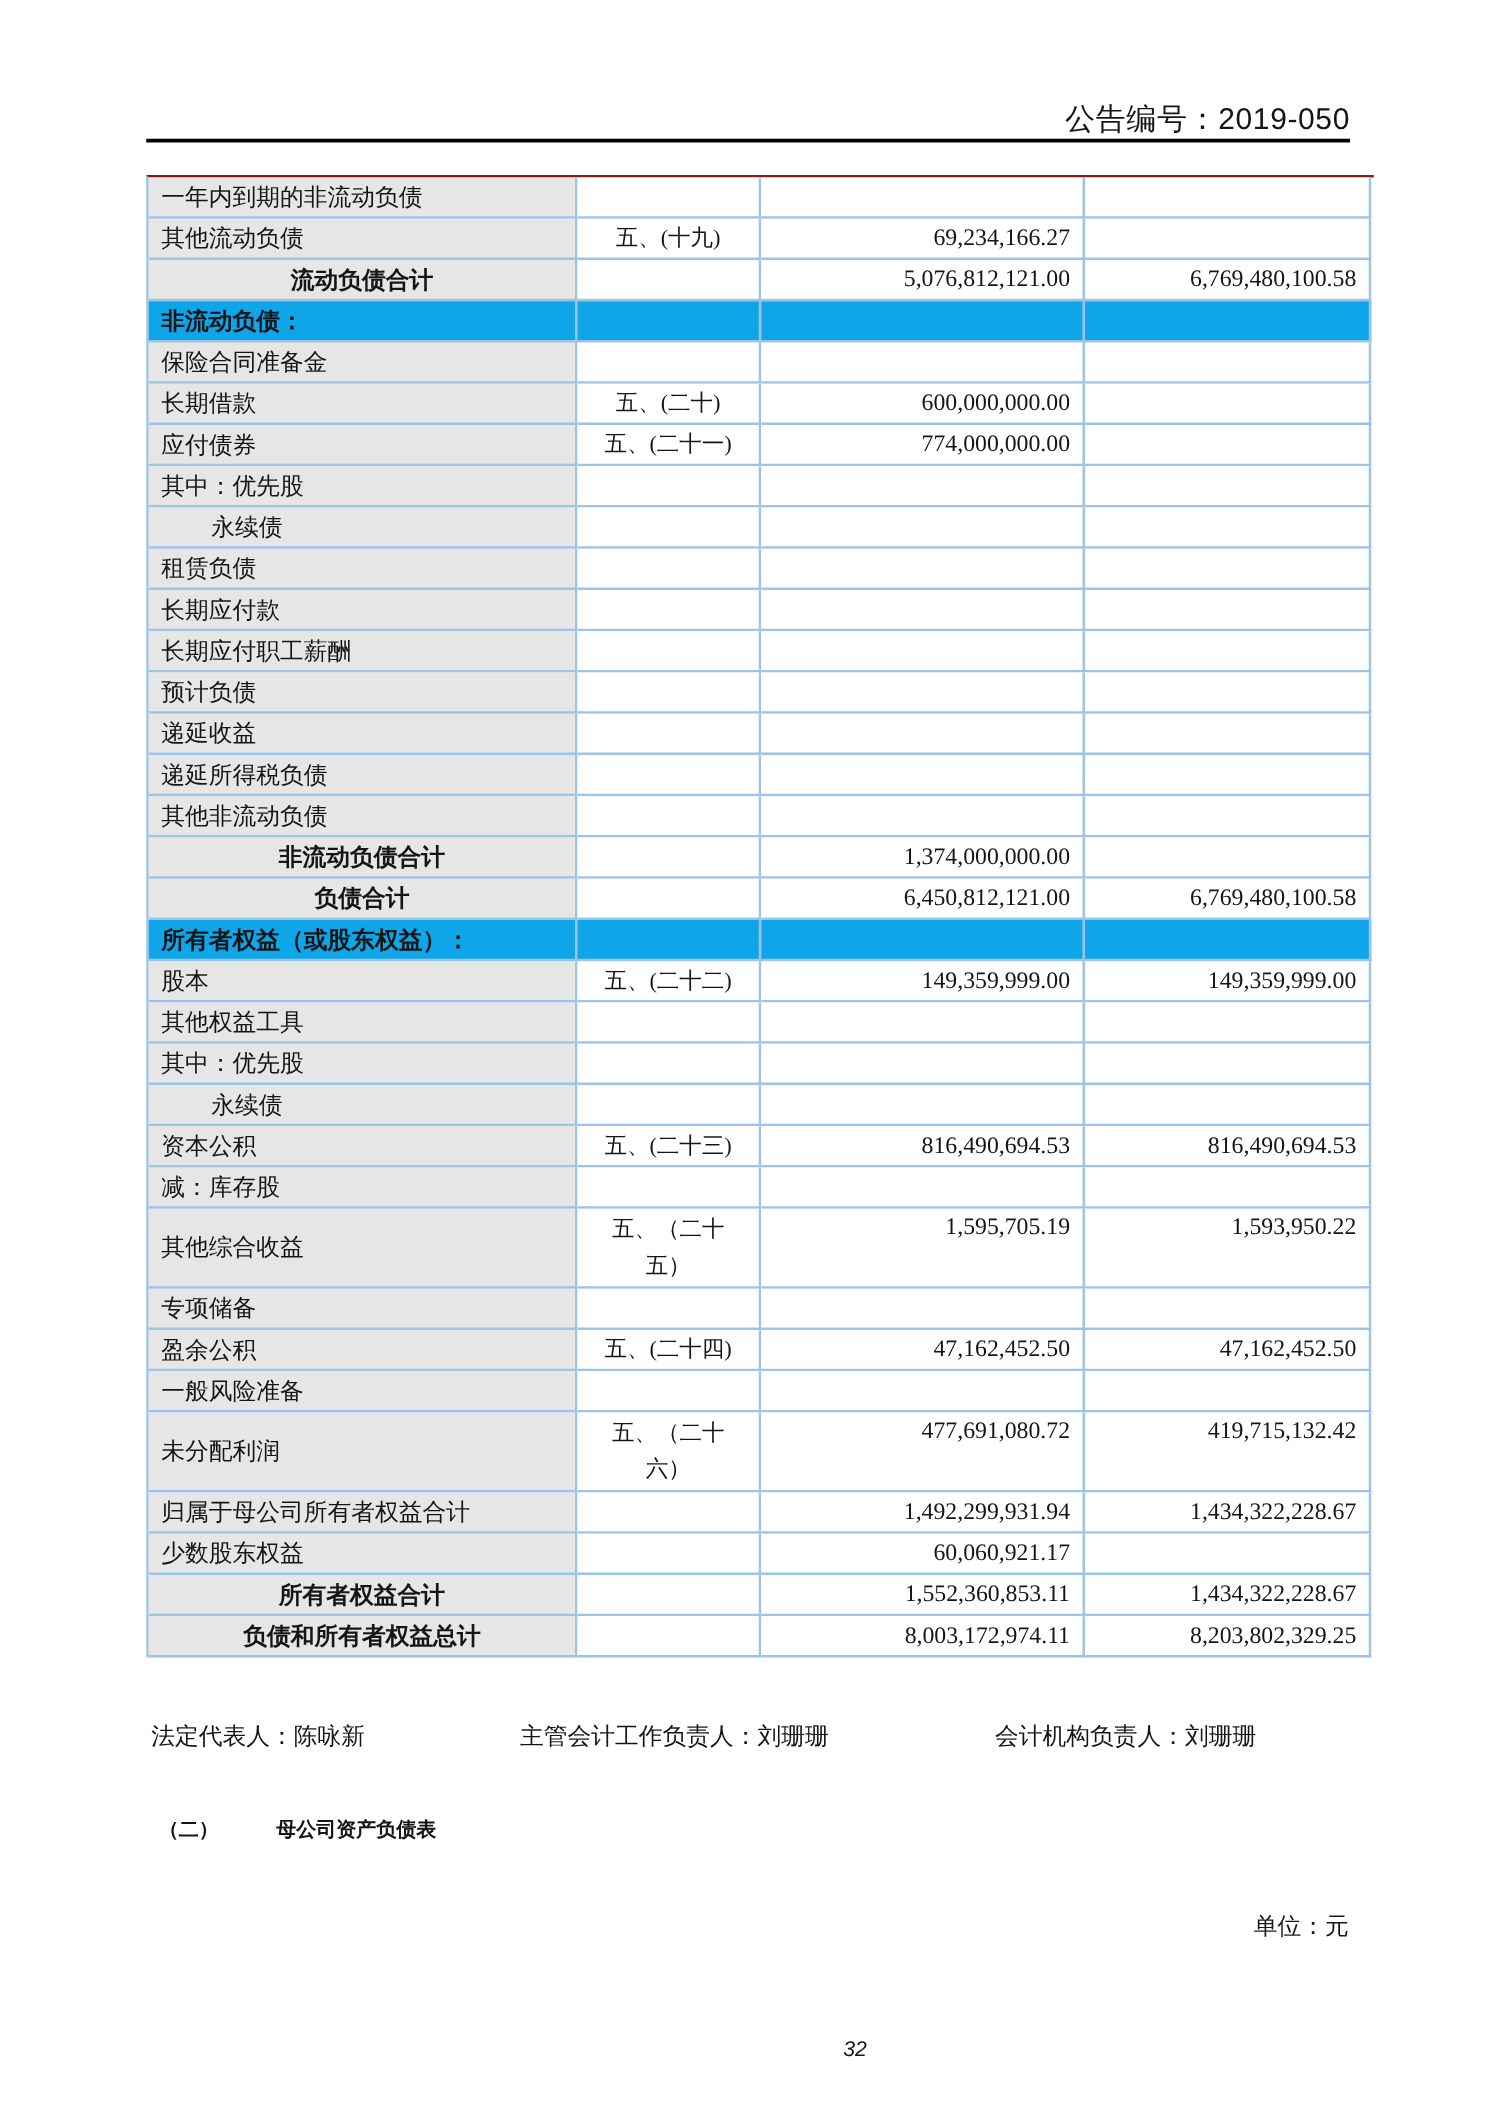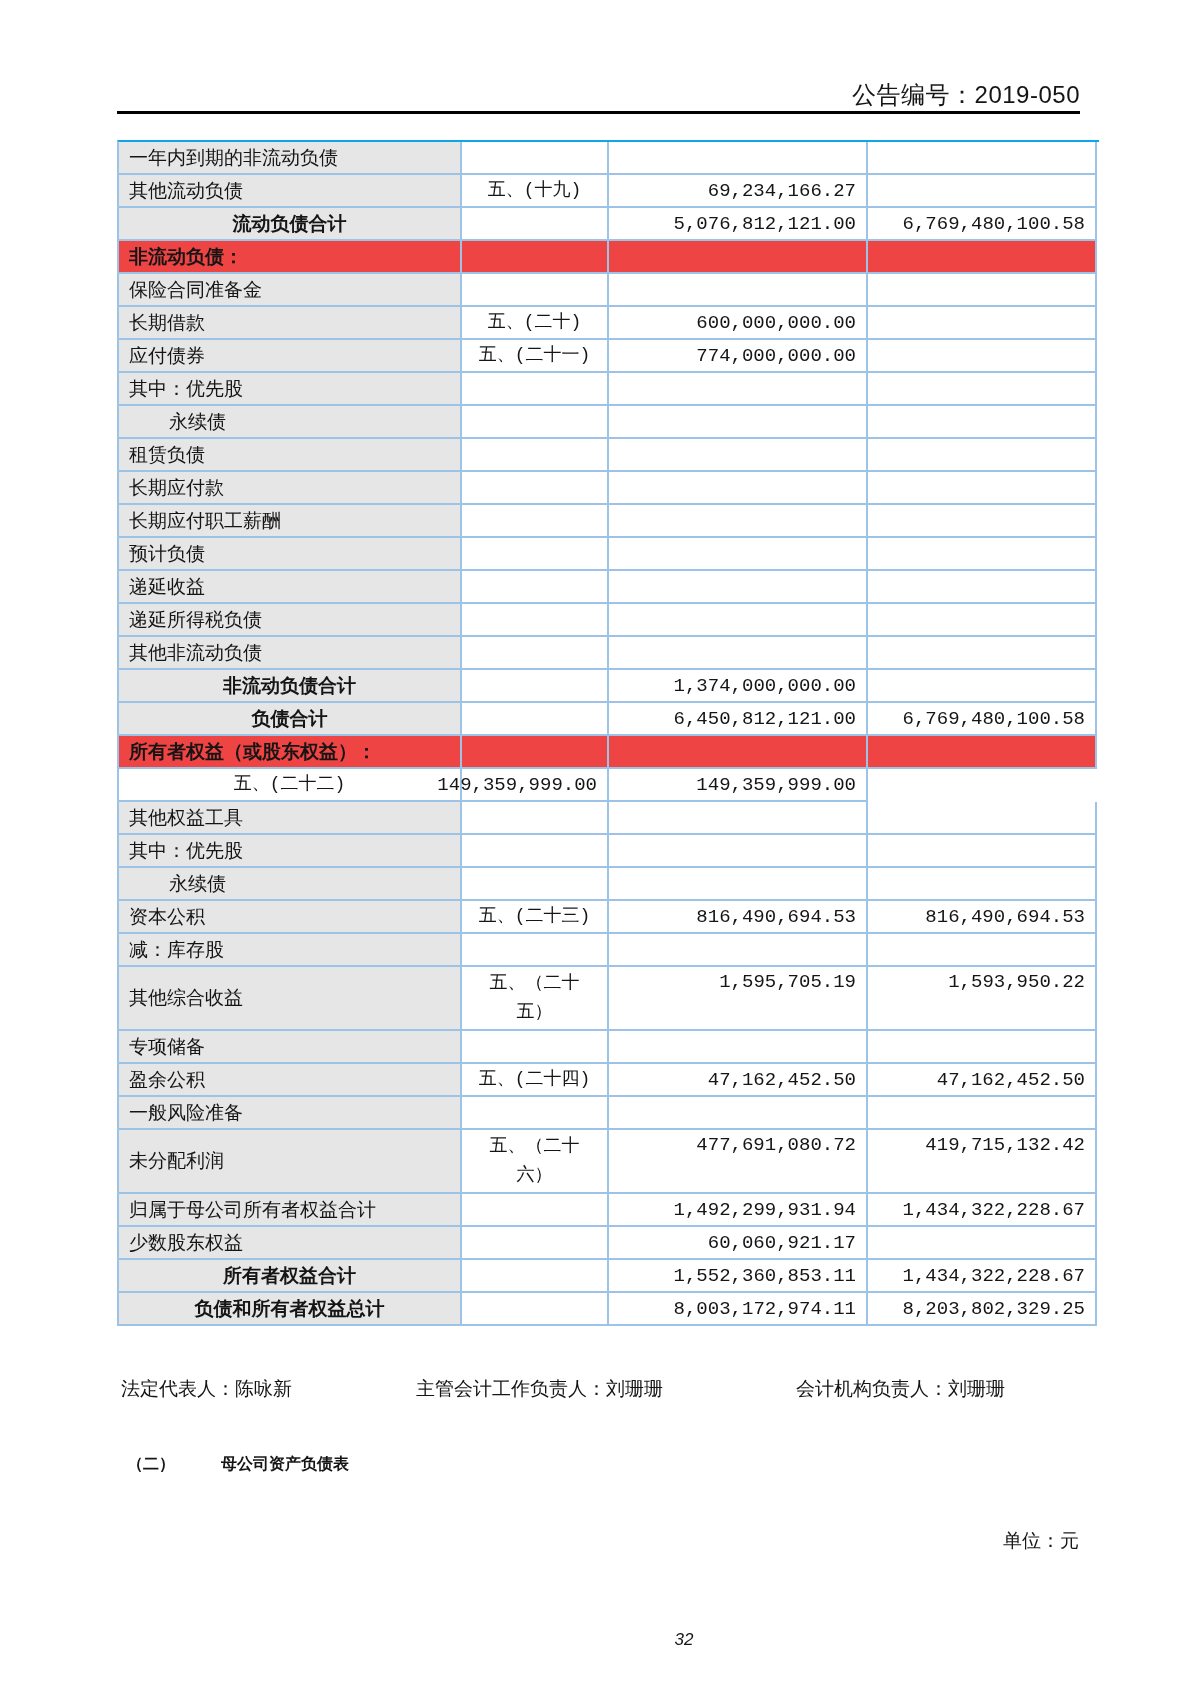--- a/index.html
+++ b/index.html
@@ -15,39 +15,38 @@
     position:absolute; top:79px; right:120px;
     font-size:24px; letter-spacing:0.5px;
     font-family:"Liberation Sans","DejaVu Sans",sans-serif;
   }
   .header-rule {
     position:absolute; left:117px; top:111px;
     width:963px; height:3px; background:#000;
   }
   .balance-table {
     position:absolute; left:117px; top:140px; width:980px;
-    border-top:2px solid #0ea5e9;
+    border-top:2px solid #7f1d1d;
     border-left:2px solid #9dc3e6;
-    font-family:Liberation Mono, monospace;
   }
   .row { display:grid; grid-template-columns:343px 147px 259px 229px; }
   .cell {
     box-sizing:border-box;
     border-right:2px solid #9dc3e6;
     border-bottom:2px solid #9dc3e6;
     min-height:33px;
     display:flex; align-items:center;
     padding:0 10px;
     font-size:19px;
     background:#ffffff;
   }
   .cell.label { background:#e7e6e6; }
   .cell.note  { justify-content:center; text-align:center; white-space:pre; font-size:18px; line-height:29px; }
   .cell.num   { justify-content:flex-end; }
-  .row.section .cell { background:#ef4444; }
+  .row.section .cell { background:#0ea5e9; }
   .row.section .cell.label { font-weight:bold; }
   .row.total .cell.label { font-weight:bold; justify-content:center; text-align:center; }
   .row.indent .cell.label { padding-left:50px; }
   .row.tall .cell { min-height:64px; }
   .row.tall .cell.num { align-items:flex-start; padding-top:4px; }
   .signature-line { position:absolute; top:1348px; left:4px; width:1200px; height:26px; font-size:19px;margin-top:28px; }
   .signature-line span { position:absolute; white-space:nowrap; }
   .sig-1 { left:117px; }
   .sig-2 { left:412px; }
   .sig-3 { left:792px; }
@@ -182,20 +181,21 @@
       <div class="cell num">6,450,812,121.00</div>
       <div class="cell num">6,769,480,100.58</div>
     </div>
     <div class="row section">
       <div class="cell label">所有者权益（或股东权益）：</div>
       <div class="cell note"></div>
       <div class="cell num"></div>
       <div class="cell num"></div>
     </div>
     <div class="row">
+      <div class="cell label">股本</div>
       <div class="cell note">五、(二十二)</div>
       <div class="cell num">149,359,999.00</div>
       <div class="cell num">149,359,999.00</div>
     </div>
     <div class="row">
       <div class="cell label">其他权益工具</div>
       <div class="cell note"></div>
       <div class="cell num"></div>
       <div class="cell num"></div>
     </div>

